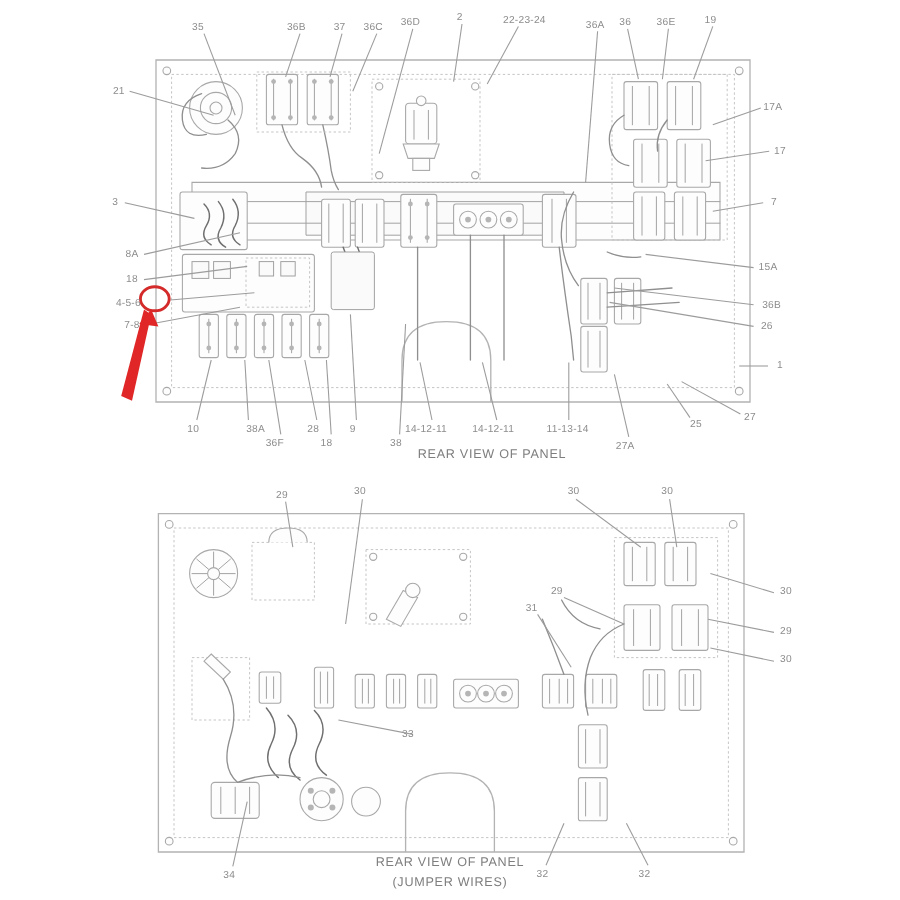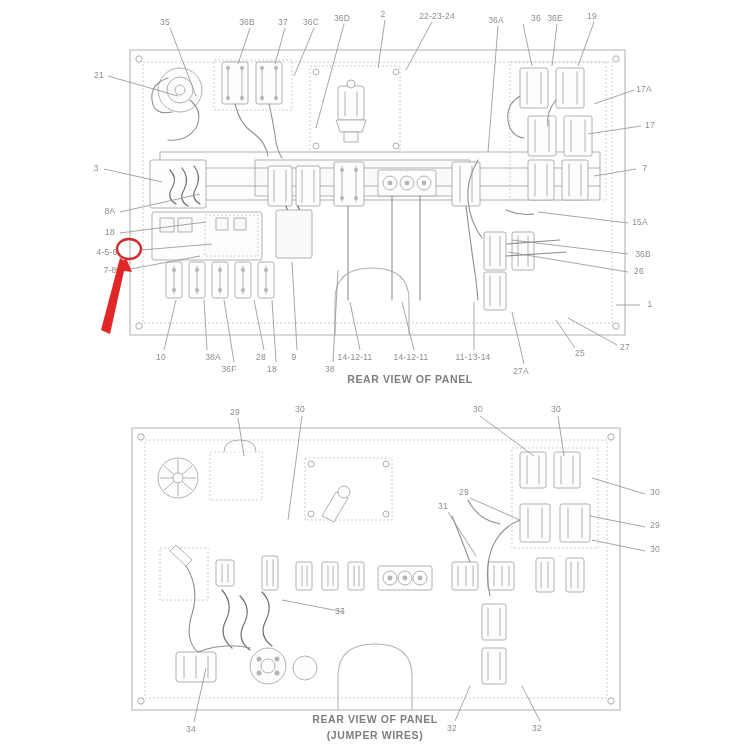--- a/index.html
+++ b/index.html
@@ -1,21 +1,21 @@
 <!DOCTYPE html>
 <html><head>
 <meta charset="utf-8">
 <style>
   html,body{margin:0;padding:0;background:#ffffff;}
   body{width:750px;height:750px;position:relative;overflow:hidden;
        font-family:"Liberation Sans",sans-serif;color:#8a8a8a;}
   #root{position:absolute;inset:0;}
   .lbl{position:absolute;font-size:8.5px;letter-spacing:.2px;color:#8d8d8d;
        white-space:nowrap;transform:translate(-50%,-50%);}
-  .caption{position:absolute;font-size:10.5px;font-weight:bold;color:#7e7e7e;
+  .caption{position:absolute;font-size:10.5px;font-weight:normal;color:#7e7e7e;
            letter-spacing:.6px;white-space:nowrap;transform:translateX(-50%);}
   svg{position:absolute;left:0;top:0;width:750px;height:750px;overflow:visible;}
   .ln{stroke:#9c9c9c;stroke-width:.9;fill:none;}
   .panel{stroke:#b3b3b3;stroke-width:1.1;fill:none;}
   .inner{stroke:#c2c2c2;stroke-width:.8;fill:none;stroke-dasharray:2 2;}
   .comp{stroke:#a8a8a8;stroke-width:.9;fill:#fdfdfd;}
   .comp2{stroke:#9e9e9e;stroke-width:.8;fill:#fafafa;}
   .wire{stroke:#8f8f8f;stroke-width:1.1;fill:none;stroke-linecap:round;}
   .wire2{stroke:#a0a0a0;stroke-width:.8;fill:none;stroke-linecap:round;}
   .dk{stroke:#6f6f6f;stroke-width:1.2;fill:none;stroke-linecap:round;}
@@ -340,21 +340,21 @@
   </svg>
 
   <div class="lbl" style="left:165px;top:22px">35</div>
   <div class="lbl" style="left:247px;top:22px">36B</div>
   <div class="lbl" style="left:283px;top:22px">37</div>
   <div class="lbl" style="left:311px;top:22px">36C</div>
   <div class="lbl" style="left:342px;top:18px">36D</div>
   <div class="lbl" style="left:383px;top:14px">2</div>
   <div class="lbl" style="left:437px;top:16px">22-23-24</div>
   <div class="lbl" style="left:496px;top:20px">36A</div>
-  <div class="lbl" style="left:536px;top:18px">36</div>
+  <div class="lbl" style="left:521px;top:18px">36</div>
   <div class="lbl" style="left:555px;top:18px">36E</div>
   <div class="lbl" style="left:592px;top:16px">19</div>
   <div class="lbl" style="left:99px;top:75px">21</div>
   <div class="lbl" style="left:96px;top:168px">3</div>
   <div class="lbl" style="left:110px;top:211px">8A</div>
   <div class="lbl" style="left:110px;top:232px">18</div>
   <div class="lbl" style="left:107px;top:252px">4-5-6</div>
   <div class="lbl" style="left:110px;top:270px">7-8</div>
   <div class="lbl" style="left:644px;top:89px">17A</div>
   <div class="lbl" style="left:650px;top:125px">17</div>

